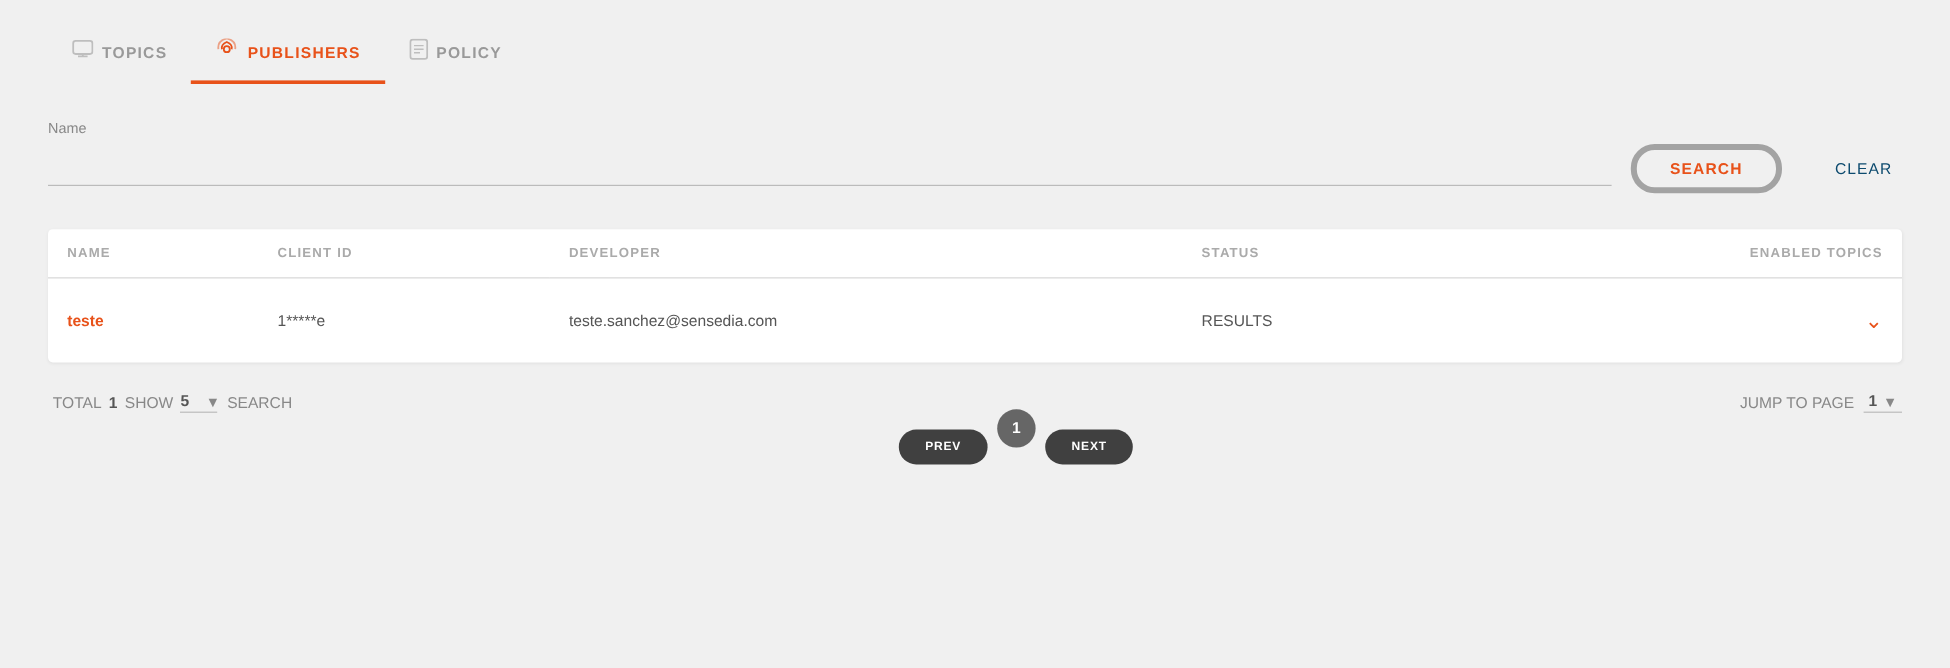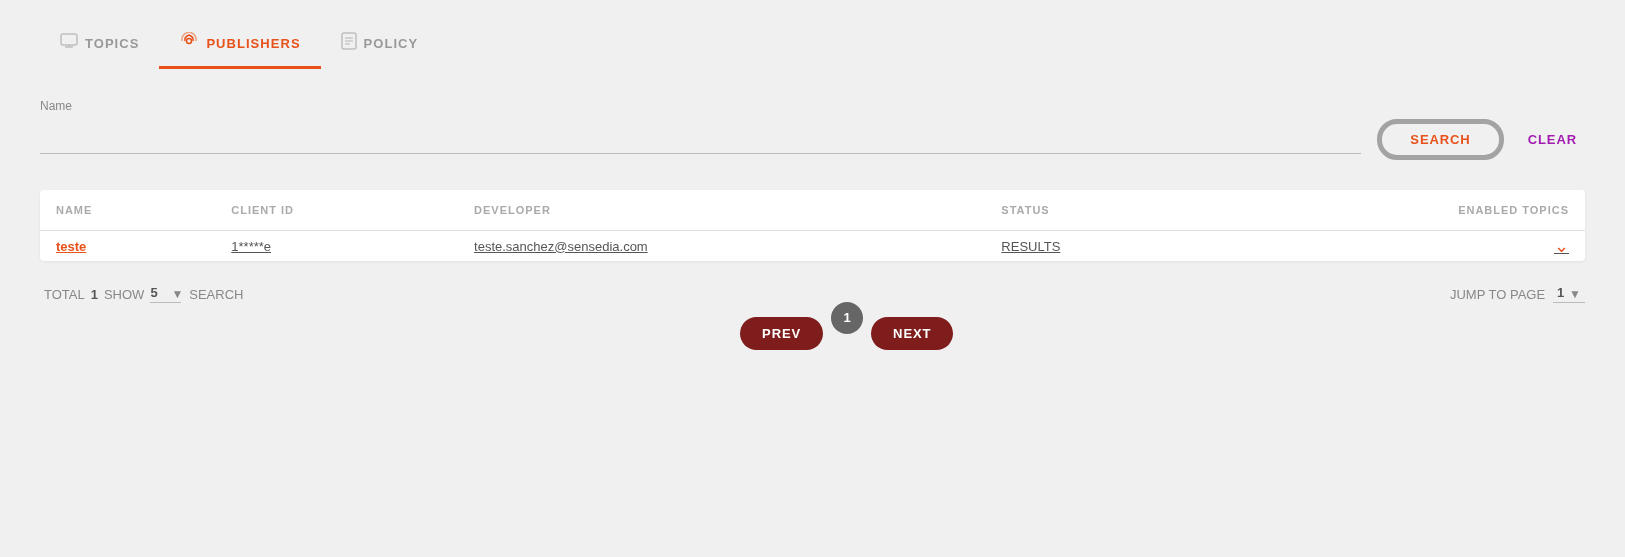--- a/index.html
+++ b/index.html
@@ -85,27 +85,28 @@
       padding: 8px 28px;
       font-size: 13px;
       font-weight: 700;
       letter-spacing: 0.07em;
       cursor: pointer;
       text-transform: uppercase;
     }
     .btn-clear {
       background: transparent;
       border: none;
-      color: #a21caf;
-      font-size: 13px;
-      font-weight: 700;
+      color: #0c4a6e;
+      font-size: 13px;
+      font-weight: 400;
       letter-spacing: 0.07em;
       cursor: pointer;
       text-transform: uppercase;
       padding: 8px 8px;
+      margin-left: 20px;
     }
 
     
     .table-wrap {
       background: #fff;
       border-radius: 4px;
       margin-top: 10px;
       box-shadow: 0 1px 3px rgba(0,0,0,0.06);
     }
     table {
@@ -125,24 +126,23 @@
       padding: 14px 16px;
     }
     thead th:last-child {
       text-align: right;
     }
     tbody tr {
       border-bottom: 1px solid #eee;
     }
     tbody tr:last-child { border-bottom: none; }
     tbody td {
-      padding: 4px 16px;
-      font-size: 13px;
-      color: #555;
-      text-decoration: underline;
+      padding: 24px 16px;
+      font-size: 13px;
+      color: #555;
     }
     tbody td:first-child {
       color: #e8521a;
       font-weight: 600;
       cursor: pointer;
     }
     tbody td:last-child {
       text-align: right;
     }
     .chevron-down {
@@ -193,26 +193,26 @@
       font-size: 12px;
       margin-left: -14px;
       pointer-events: none;
     }
     .page-controls {
       display: flex;
       align-items: center;
       gap: 8px;
     }
     .btn-prev, .btn-next {
-      background: #7f1d1d;
+      background: #404040;
       color: #fff;
       border: none;
       border-radius: 20px;
       padding: 9px 22px;
-      font-size: 13px;
+      font-size: 10px;
       font-weight: 600;
       letter-spacing: 0.07em;
       cursor: pointer;
       text-transform: uppercase;
       margin-top: 32px;
     }
     .page-number {
       background: #666;
       color: #fff;
       border-radius: 50%;

